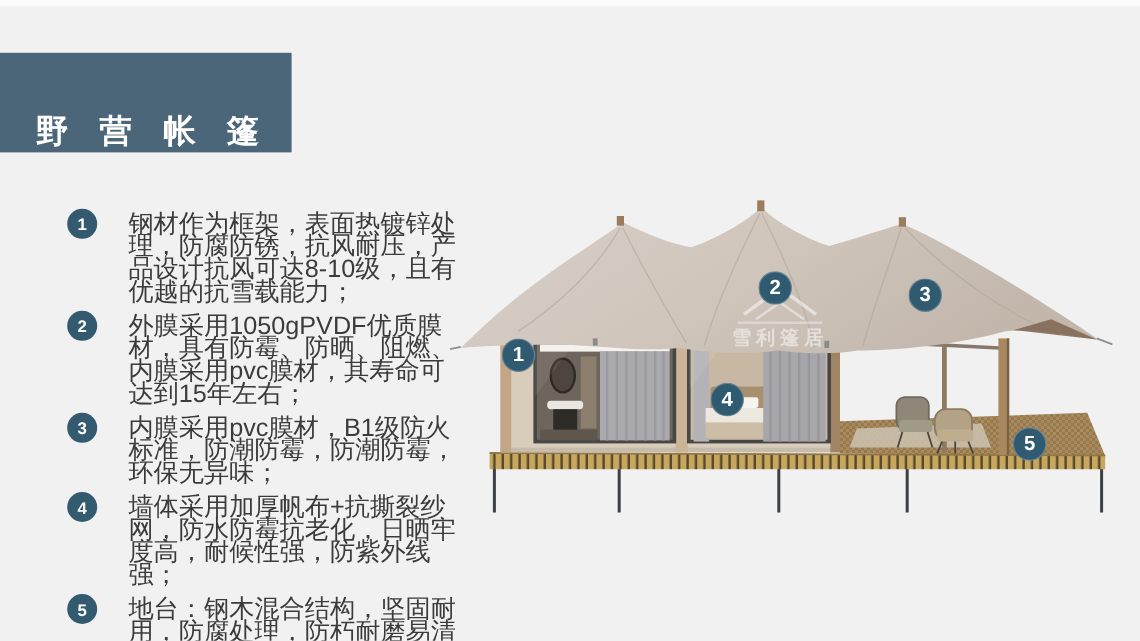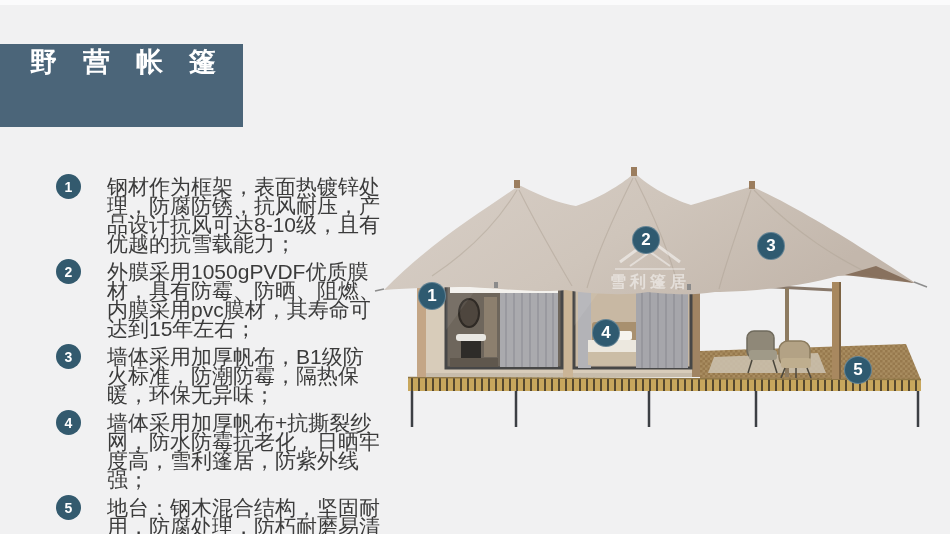--- a/index.html
+++ b/index.html
@@ -5,21 +5,21 @@
   html,body{margin:0;padding:0;}
   body{
     width:950px;height:534px;position:relative;overflow:hidden;
     background:#f1f1f2;
     font-family:"Liberation Sans","DejaVu Sans",sans-serif;
   }
   .top-strip{position:absolute;left:0;top:0;width:950px;height:5px;background:#fbfbfc;}
   
   .title-bar{
     position:absolute;left:0;top:44px;width:243px;height:83px;
-    background:#4b6579;display:flex;align-items:flex-start;
+    background:#4b6579;display:flex;align-items:flex-end;
     box-sizing:border-box;padding-left:30px;
   }
   .title-bar h1{
     margin:0;color:#ffffff;font-size:27px;font-weight:bold;
     letter-spacing:26px;white-space:nowrap;
   }
   
   .features{position:absolute;left:56px;top:177px;width:330px;}
   .feature{display:flex;align-items:flex-start;margin-bottom:9px;}
   .badge{
@@ -60,25 +60,25 @@
   <div class="feature">
     <span class="badge">1</span>
     <p>钢材作为框架，表面热镀锌处理，防腐防锈，抗风耐压，产品设计抗风可达8-10级，且有优越的抗雪载能力；</p>
   </div>
   <div class="feature">
     <span class="badge">2</span>
     <p>外膜采用1050gPVDF优质膜材，具有防霉、防晒、阻燃、内膜采用pvc膜材，其寿命可达到15年左右；</p>
   </div>
   <div class="feature">
     <span class="badge">3</span>
-    <p>墙体采用加厚帆布，B1级防火标准，防潮防霉，隔热保暖，环保无异味；</p>
+    <p>内膜采用pvc膜材，B1级防火标准，防潮防霉，防潮防霉，环保无异味；</p>
   </div>
   <div class="feature">
     <span class="badge">4</span>
-    <p>墙体采用加厚帆布+抗撕裂纱网，防水防霉抗老化，日晒牢度高，雪利篷居，防紫外线强；</p>
+    <p>墙体采用加厚帆布+抗撕裂纱网，防水防霉抗老化，日晒牢度高，耐候性强，防紫外线强；</p>
   </div>
   <div class="feature">
     <span class="badge">5</span>
     <p>地台：钢木混合结构，坚固耐用，防腐处理，防朽耐磨易清洁。</p>
   </div>
 </div>
 
 <svg class="tent-svg" viewBox="0 0 950 534">
   <defs>
     <linearGradient id="roofGrad" x1="0" y1="0" x2="1" y2="0.35">

